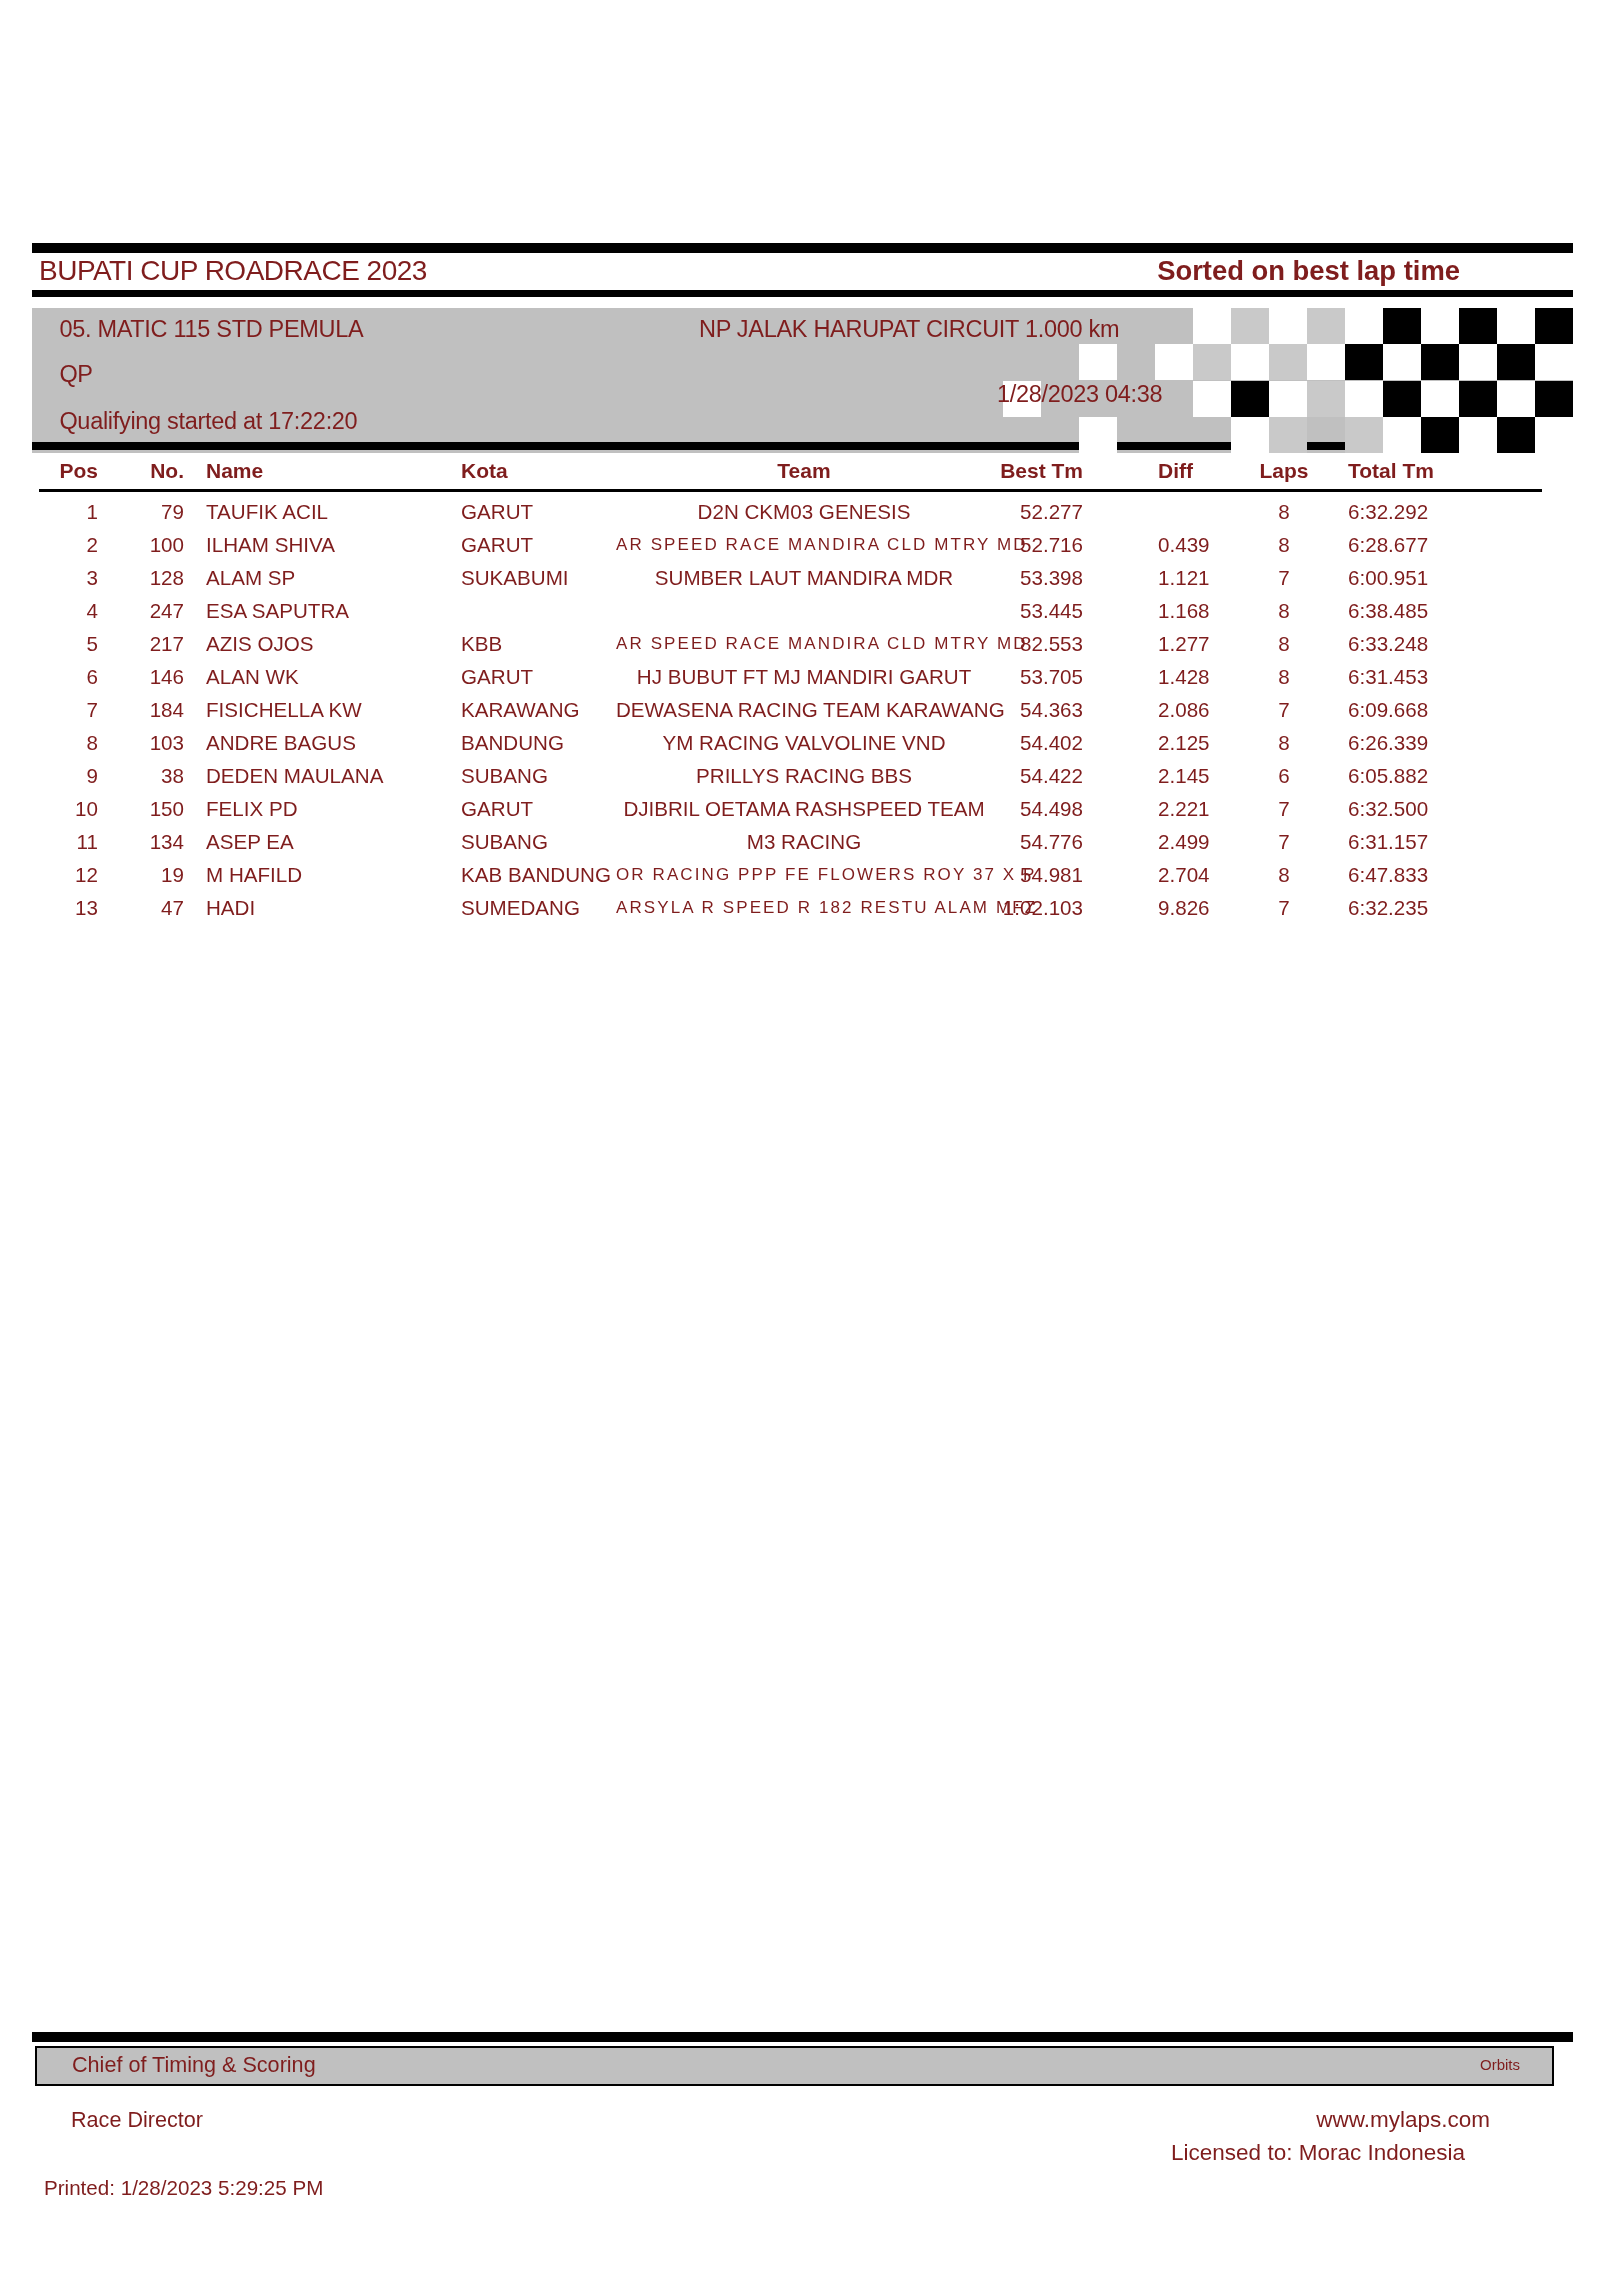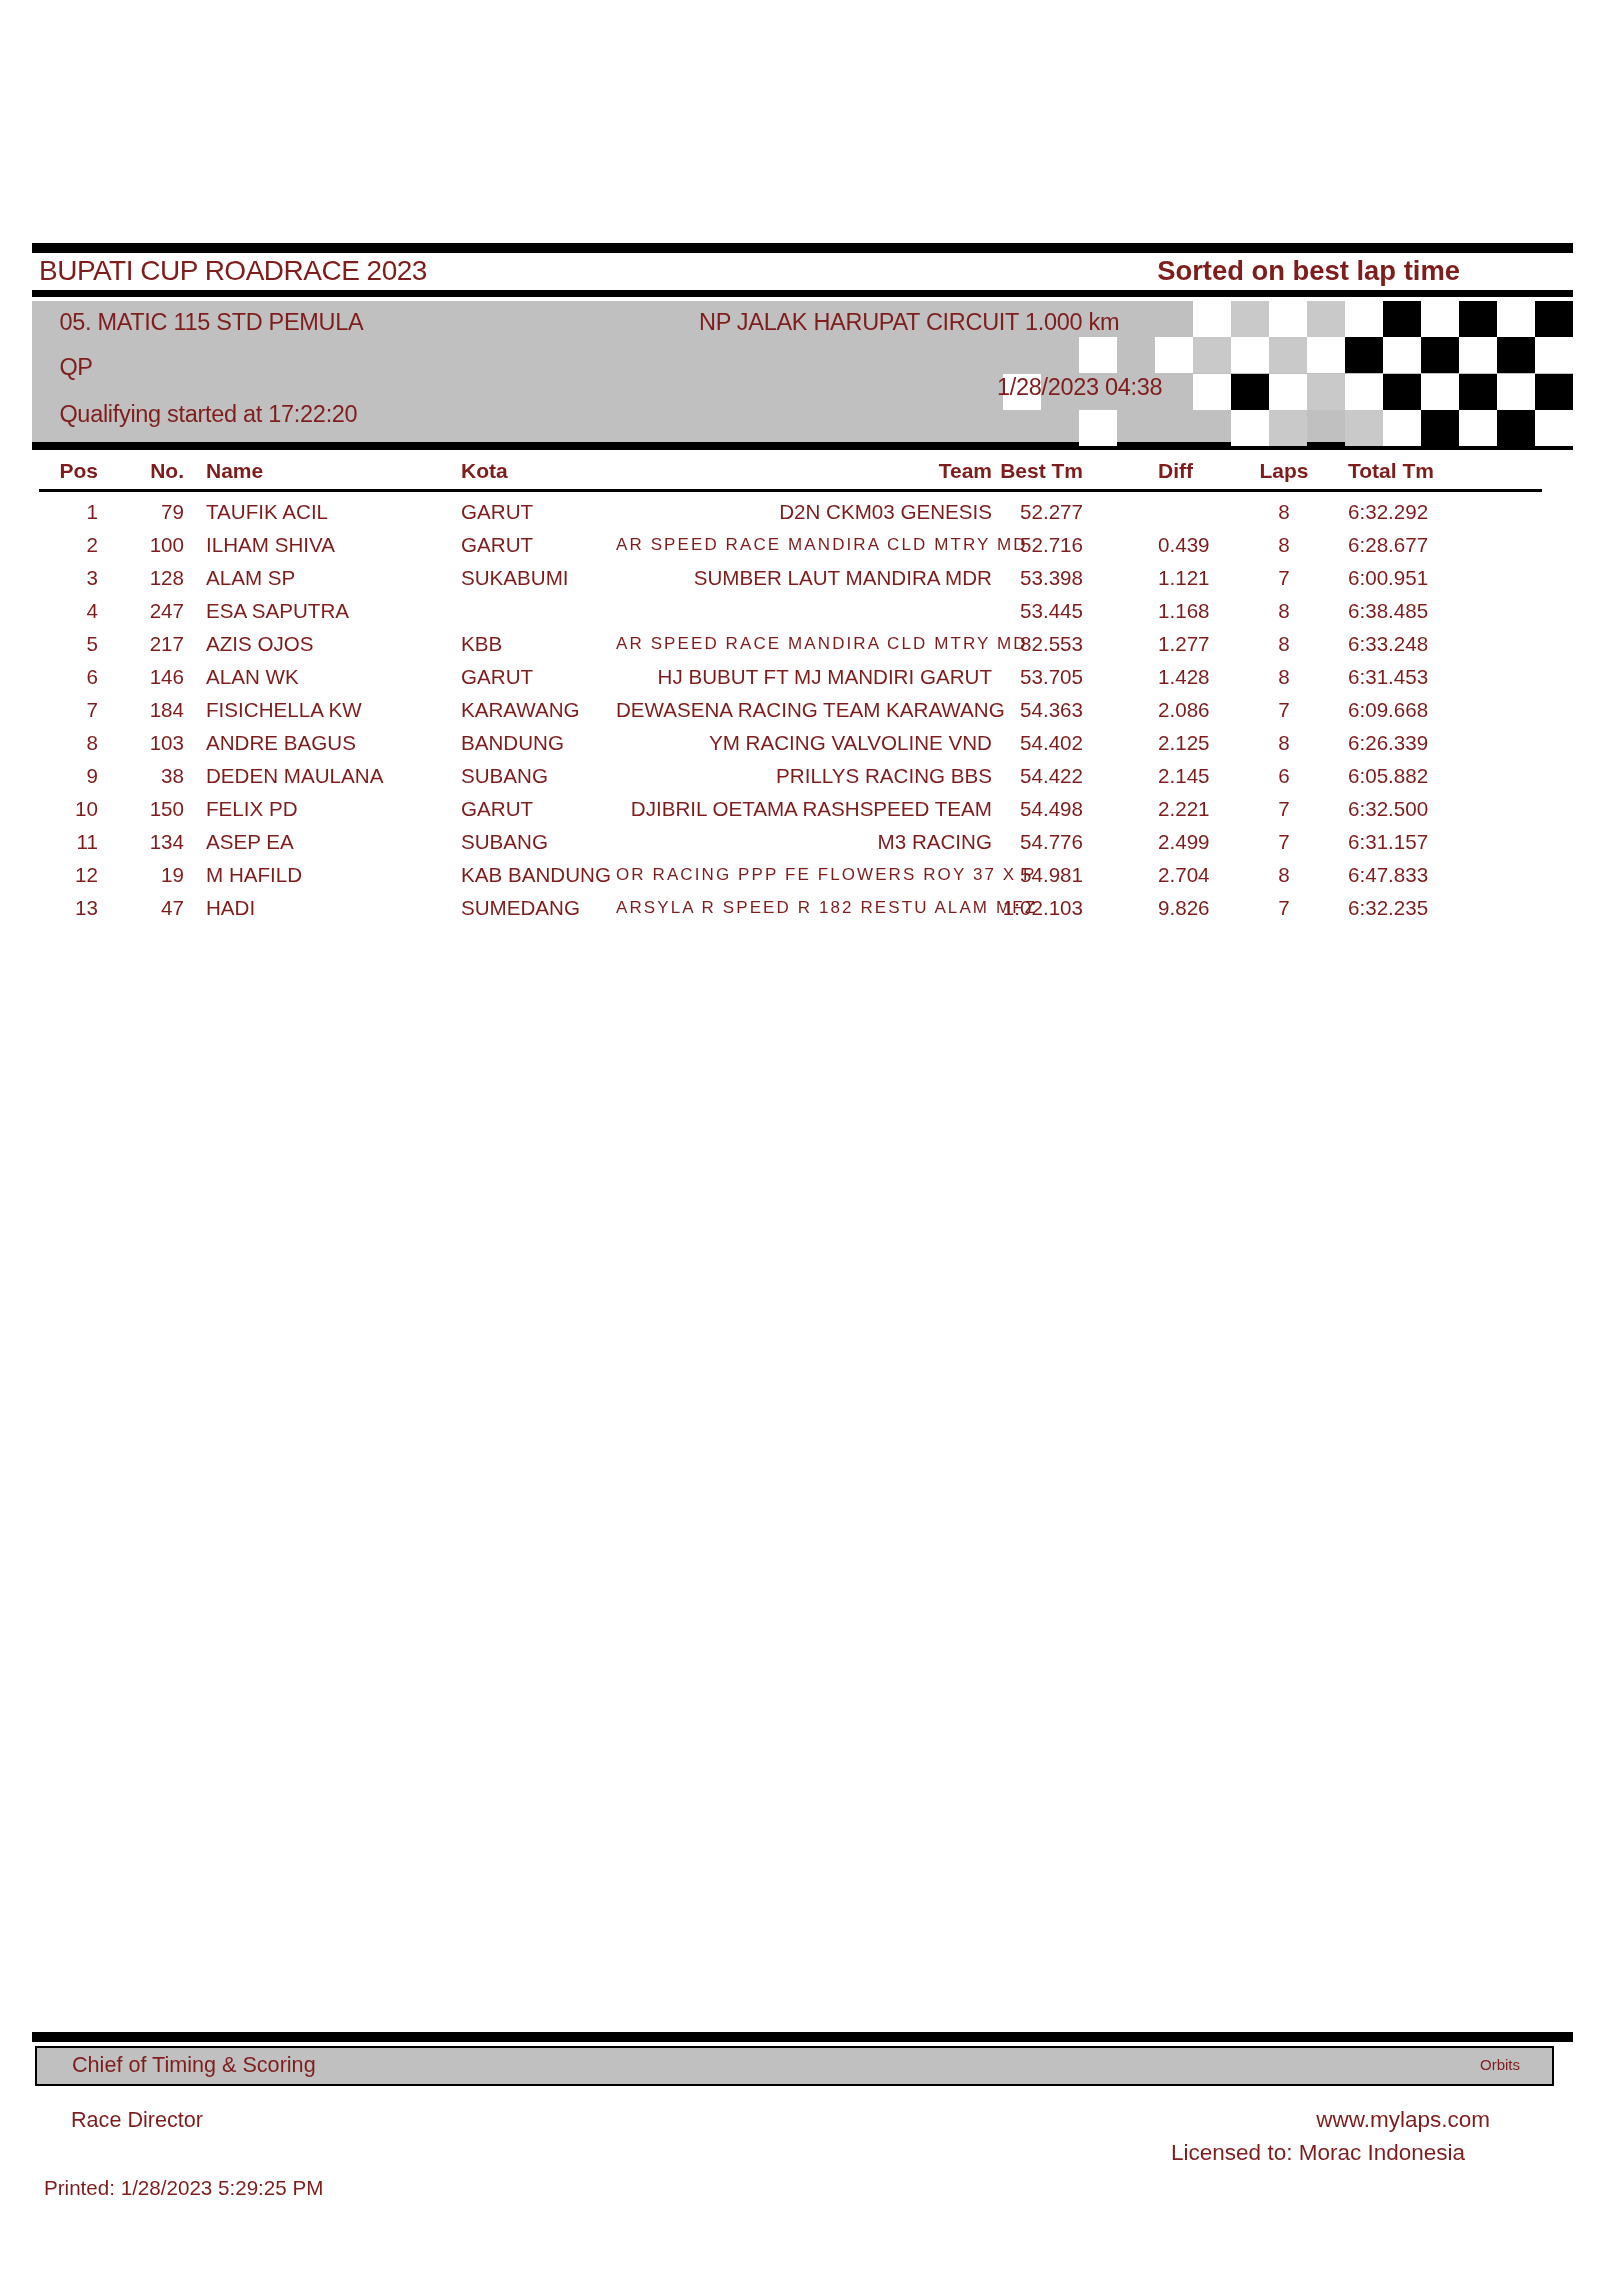--- a/index.html
+++ b/index.html
@@ -8,37 +8,37 @@
     font-family:"Liberation Sans", sans-serif;color:#7f1d1d;overflow:hidden;
   }
   .abs{position:absolute;}
   .bar{position:absolute;left:32px;width:1541px;background:#000;}
   
   #title{left:39px;top:251px;width:882px;height:39px;line-height:39px;
          font-size:28px;letter-spacing:-0.5px;}
   #sortlabel{right:160px;top:251px;height:39px;line-height:39px;
              font-size:27.4px;font-weight:bold;text-align:right;}
   
-  #band{left:32px;top:301px;width:1541px;height:145px;background:#c0c0c0;}
+  #band{left:32px;top:308px;width:1541px;height:145px;background:#c0c0c0;}
   #band .bandtxt{position:absolute;font-size:23.5px;letter-spacing:-0.3px;white-space:nowrap;z-index:2;}
   #class-name{left:27.4px;top:7.8px;}
   #circuit{left:667px;top:7.8px;}
   #session{left:27.4px;top:53px;}
   #session-dt{left:965px;top:73px;}
   #session-note{left:27.4px;top:100px;}
   #checker{position:absolute;left:933px;top:0;width:608px;height:145px;z-index:1;}
   #checker .cell{position:absolute;width:38px;height:36px;}
   
   .trow{position:relative;height:33px;}
   .cell{position:absolute;top:0;height:33px;line-height:33px;font-size:20.6px;white-space:nowrap;}
   .c-pos  {left:39px;  width:59px; text-align:right;}
   .c-no   {left:106px; width:78px; text-align:right;}
   .c-name {left:206px; width:250px;text-align:left;}
   .c-kota {left:461px; width:149px;text-align:left;}
-  .c-team {left:616px; width:376px;text-align:right;}
+  .c-team {left:616px; width:376px;text-align:center;}
   .c-best {left:975px; width:108px;text-align:right;}
   .c-diff {left:1158px;width:96px; text-align:left;}
   .c-laps {left:1245px;width:78px; text-align:center;}
   .c-total{left:1348px;width:120px;}
   #thead{position:absolute;left:0;top:451px;width:1620px;height:39px;font-weight:bold;padding-left:37px;}
   #thead .cell{height:39px;line-height:39px;font-size:21px;}
   #headrule{left:39px;top:489px;width:1503px;height:2.9px;background:#000;}
   #tbody{position:absolute;left:0;top:495px;width:1620px;}
   .team-condensed{font-size:17px;letter-spacing:2.1px;}
   

